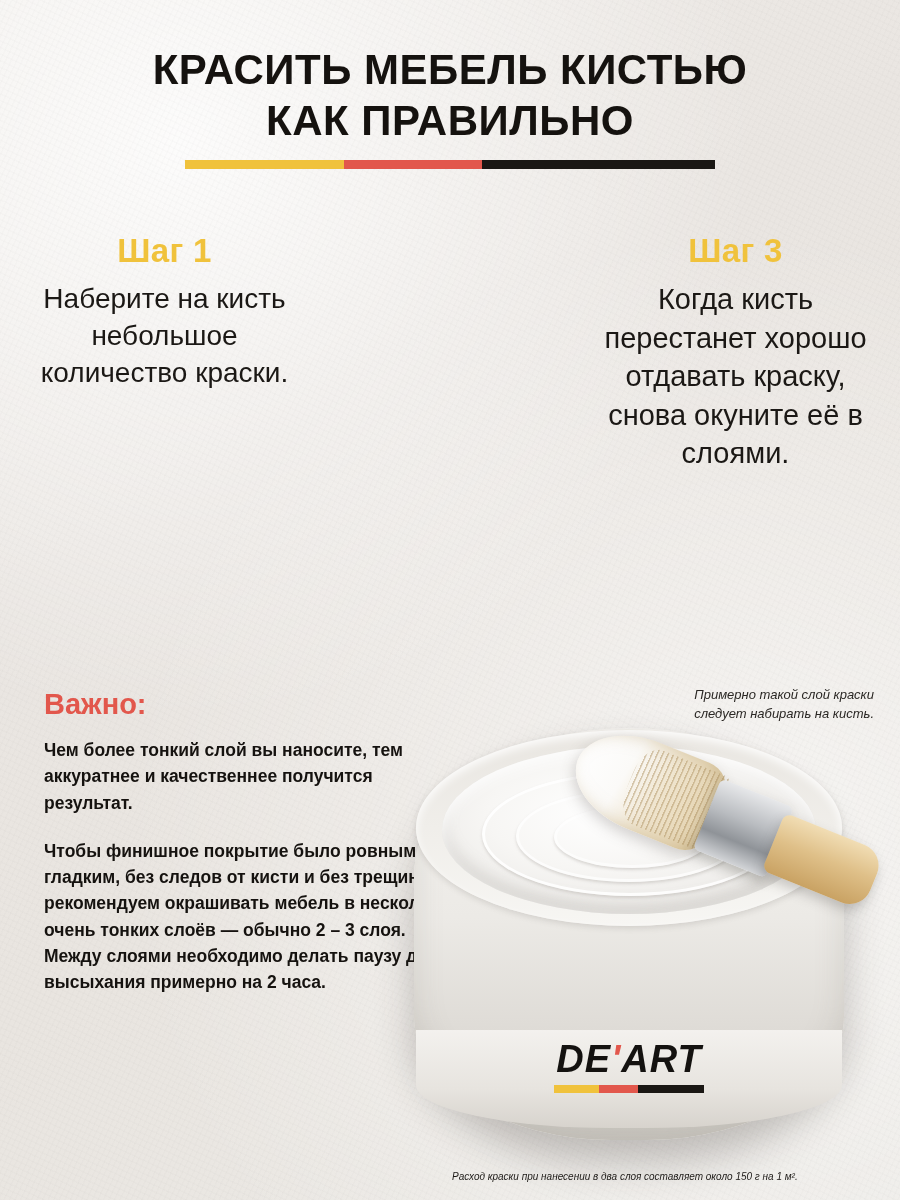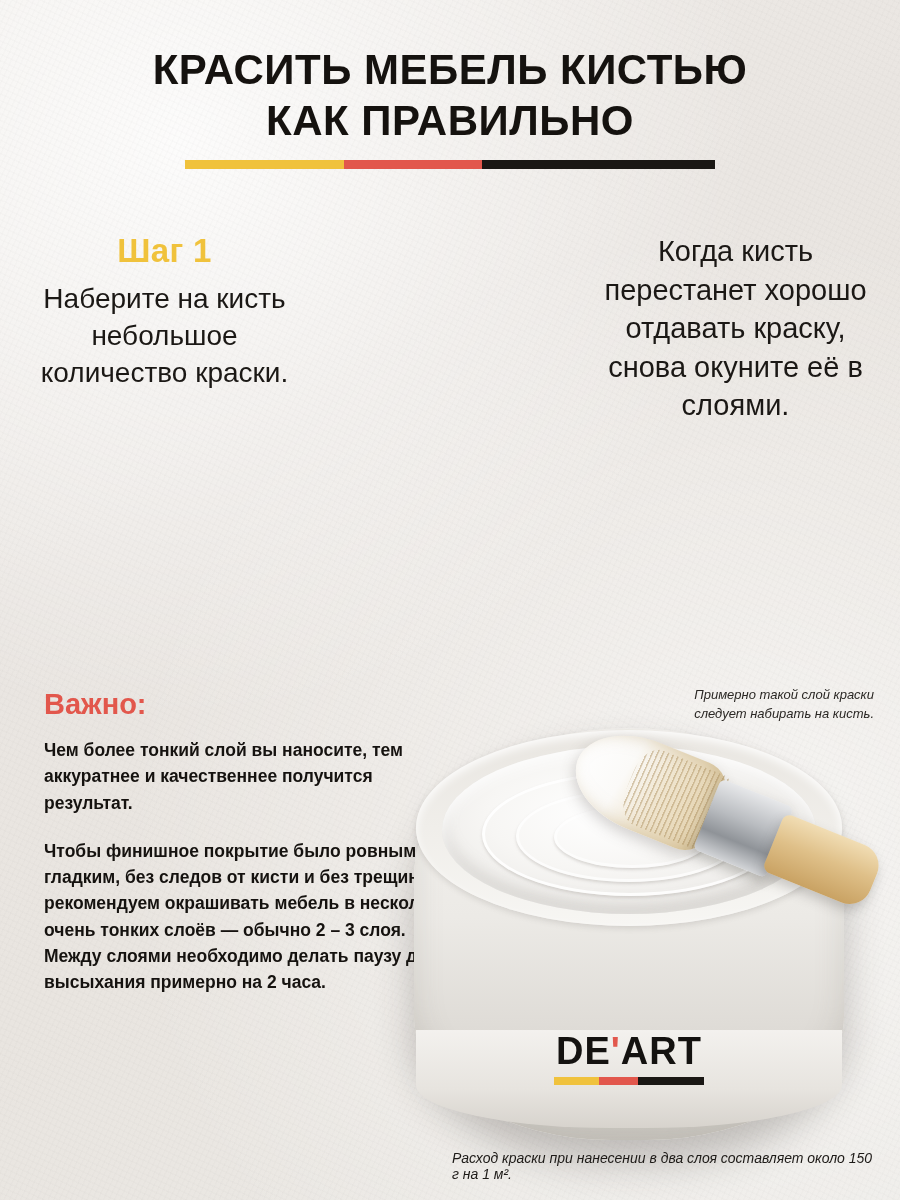--- a/index.html
+++ b/index.html
@@ -127,21 +127,21 @@
     font-style: italic;
   }
 
   
   .footer-note {
     position: absolute;
     left: 452px;
     bottom: 18px;
     width: 430px;
     text-align: left;
-    font-size: 14px;
+    font-size: 10px;
     font-style: italic;
     color: #1d1a17;
   }
 
   
   .photo {
     position: absolute;
     left: 392px;
     top: 700px;
     width: 508px;
@@ -193,22 +193,23 @@
     left: 24px;
     top: 330px;
     width: 426px;
     height: 98px;
     border-radius: 0 0 46% 46% / 0 0 44% 44%;
     background: linear-gradient(180deg, #f3f1ee 0%, #e7e4df 60%, #d7d3cd 100%);
     display: flex;
     flex-direction: column;
     align-items: center;
     justify-content: flex-start;
-    padding-top: 0;
+    padding-top: 8px;
     box-sizing: border-box;
+    font-style: italic;
   }
   .brand {
     font-family: "Liberation Sans", sans-serif;
     font-weight: bold;
     font-size: 38px;
     letter-spacing: 1px;
     color: #141210;
   }
   .brand .apos { color: #e2574c; }
   .brand-underline {
@@ -283,20 +284,21 @@
       <span class="u-black" style="background: rgb(26, 23, 20);"></span>
     </div>
   </div>
 
   <div class="steps">
     <div class="step step-1">
       <div class="step-title" style="color: rgb(240, 194, 60);">Шаг 1</div>
       <div class="step-text">Наберите на кисть небольшое количество краски.</div>
     </div>
     <div class="step step-3">
+      <div class="step-title" style="color: rgb(240, 194, 60);">Шаг 3</div>
       <div class="step-text">Когда кисть перестанет хорошо отдавать краску, снова окуните её в слоями.</div>
     </div>
   </div>
 
   <div class="important">
     <div class="important-head" style="color: rgb(226, 87, 76);">Важно:</div>
     <p class="first">Чем более тонкий слой вы наносите, тем аккуратнее и качественнее получится результат.</p>
     <p class="second">Чтобы финишное покрытие было ровным, гладким, без следов от кисти и без трещин, рекомендуем окрашивать мебель в несколько очень тонких слоёв — обычно 2 – 3 слоя. Между слоями необходимо делать паузу для высыхания примерно на 2 часа.</p>
   </div>
 

